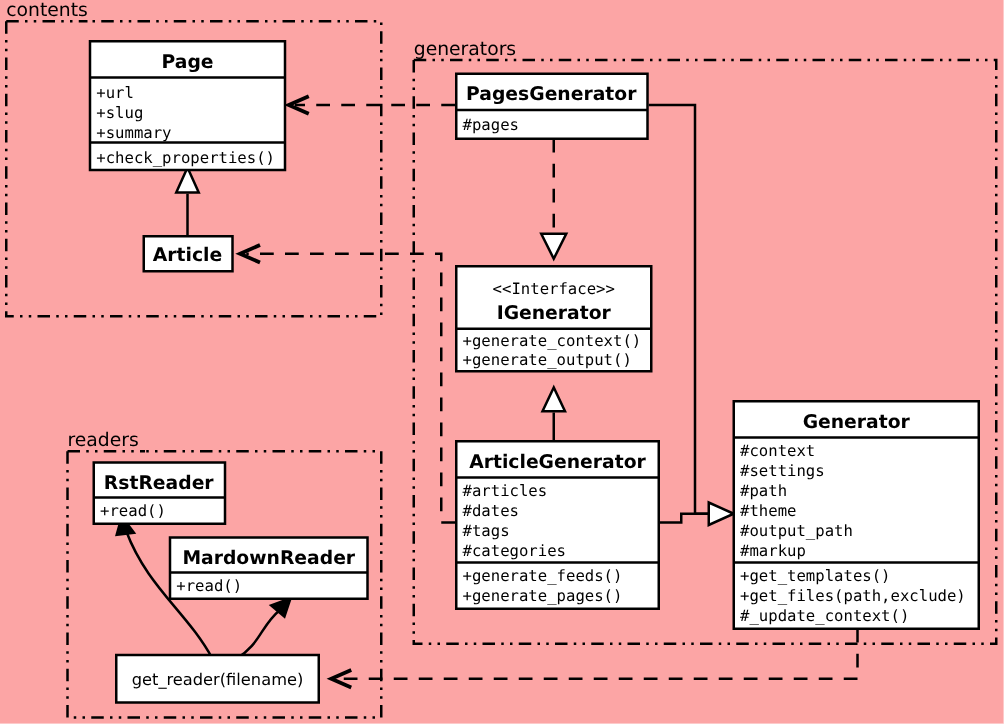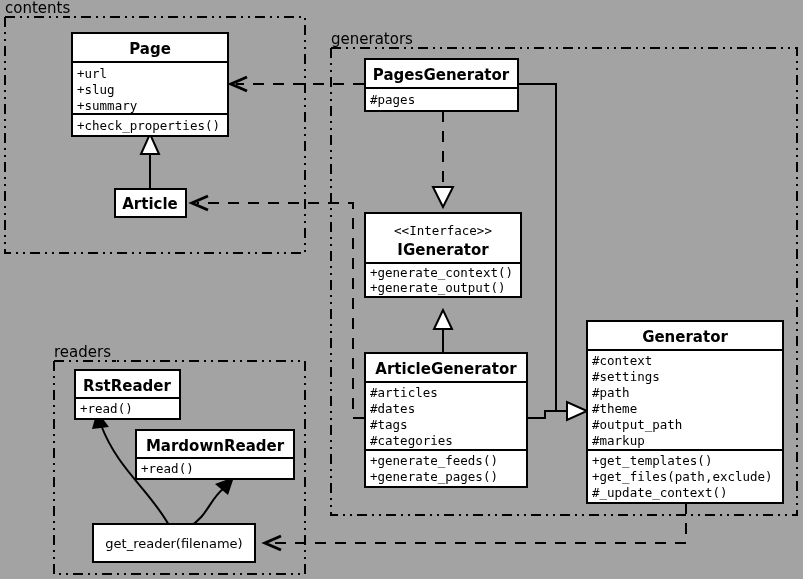--- a/index.html
+++ b/index.html
@@ -4,21 +4,21 @@
 <style>
   html, body {
     margin: 0;
     padding: 0;
     background: #ffffff;
   }
   #stage {
     position: relative;
     width: 803px;
     height: 579px;
-    background: #a3a3a3;
+    background: #fca5a5;
     font-family: "DejaVu Sans", sans-serif;
     overflow: hidden;
   }
   svg#diagram {
     position: absolute;
     left: 0;
     top: 0;
     width: 803px;
     height: 579px;
   }

